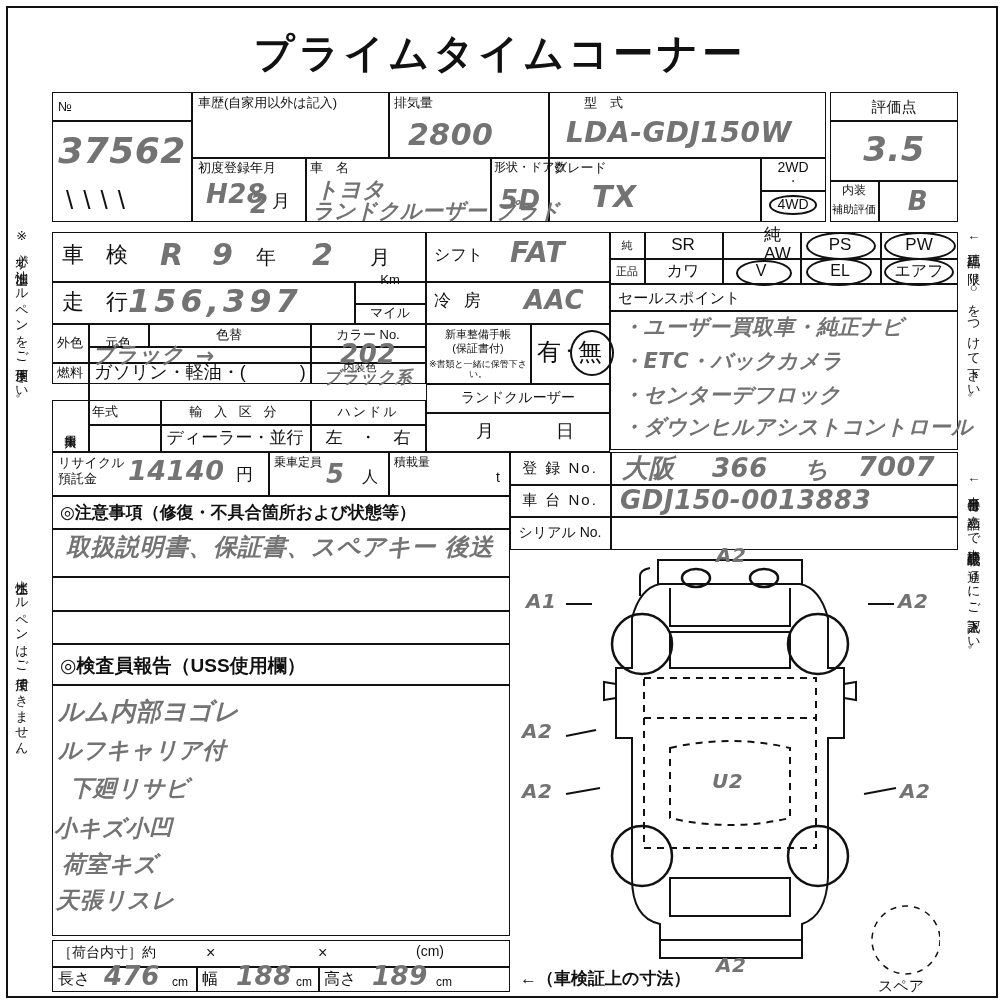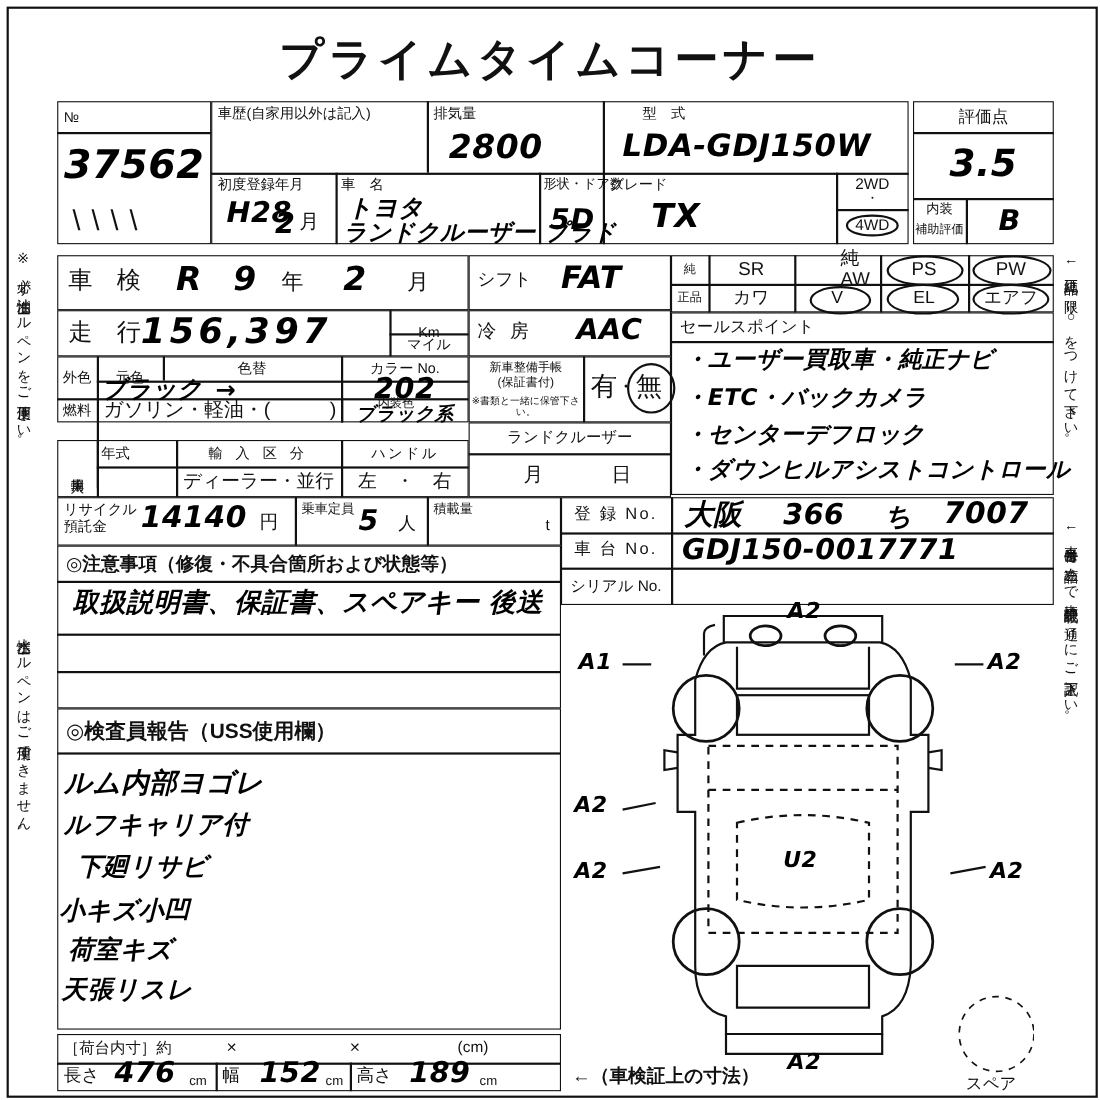--- a/index.html
+++ b/index.html
@@ -6,21 +6,21 @@
   body{
     width:1000px;height:1000px;
     background:#ffffff;
     font-family:"Liberation Sans","DejaVu Sans",sans-serif;
     color:#111;
     overflow:hidden;
   }
   #sheet{position:relative;width:1000px;height:1000px;}
   .bx{position:absolute;box-sizing:border-box;border:1.5px solid #111;}
   .lbl{position:absolute;box-sizing:border-box;font-size:15px;line-height:1.1;}
-  .hand{font-family:"DejaVu Sans",sans-serif;font-style:italic;font-weight:700;color:#000000;letter-spacing:0.5px;}
+  .hand{font-family:"DejaVu Sans",sans-serif;font-style:italic;font-weight:700;color:#737373;letter-spacing:0.5px;}
   .ctr{display:flex;align-items:center;justify-content:center;}
   .lft{display:flex;align-items:center;justify-content:flex-start;}
   .vert{writing-mode:vertical-rl;text-orientation:upright;}
 
   
   #title{
     position:absolute;top:26px;left:0;width:1000px;text-align:center;
     font-size:40px;font-weight:700;letter-spacing:4px;
     font-family:"DejaVu Sans",sans-serif;
   }
@@ -117,21 +117,21 @@
   <div class="lbl hand" style="left:212px;top:238px;font-size:30px;">9</div>
   <div class="lbl" style="left:256px;top:246px;font-size:20px;">年</div>
   <div class="lbl hand" style="left:312px;top:238px;font-size:30px;">2</div>
   <div class="lbl" style="left:370px;top:246px;font-size:20px;">月</div>
 
   <div class="bx" style="left:52px;top:282px;width:374px;height:42px;"></div>
   <div class="line vline" style="left:354px;top:282px;height:42px;"></div>
   <div class="line hline" style="left:354px;top:303px;width:72px;"></div>
   <div class="lbl" style="left:62px;top:290px;font-size:22px;letter-spacing:8px;">走 行</div>
   <div class="lbl hand" style="left:128px;top:284px;font-size:32px;letter-spacing:4px;">156,397</div>
-  <div class="lbl ctr" style="left:354px;top:292px;width:72px;height:20px;font-size:13px;">Km</div>
+  <div class="lbl ctr" style="left:354px;top:270px;width:72px;height:20px;font-size:13px;">Km</div>
   <div class="lbl ctr" style="left:354px;top:303px;width:72px;height:20px;font-size:13px;">マイル</div>
 
   <div class="bx" style="left:426px;top:232px;width:184px;height:50px;"></div>
   <div class="lbl" style="left:434px;top:246px;font-size:16px;">シフト</div>
   <div class="lbl hand" style="left:510px;top:238px;font-size:28px;">FAT</div>
 
   <div class="bx" style="left:426px;top:282px;width:184px;height:42px;"></div>
   <div class="lbl" style="left:434px;top:292px;font-size:17px;letter-spacing:4px;">冷 房</div>
   <div class="lbl hand" style="left:524px;top:286px;font-size:26px;">AAC</div>
 
@@ -233,21 +233,21 @@
   <div class="bx" style="left:510px;top:452px;width:448px;height:98px;"></div>
   <div class="line hline" style="left:510px;top:484px;width:448px;"></div>
   <div class="line hline" style="left:510px;top:516px;width:448px;"></div>
   <div class="line vline" style="left:610px;top:452px;height:98px;"></div>
   <div class="lbl ctr" style="left:510px;top:454px;width:100px;height:28px;font-size:15px;letter-spacing:2px;">登 録 No.</div>
   <div class="lbl hand" style="left:622px;top:454px;font-size:26px;">大阪</div>
   <div class="lbl hand" style="left:712px;top:454px;font-size:26px;">366</div>
   <div class="lbl hand" style="left:804px;top:456px;font-size:24px;">ち</div>
   <div class="lbl hand" style="left:858px;top:452px;font-size:27px;">7007</div>
   <div class="lbl ctr" style="left:510px;top:486px;width:100px;height:28px;font-size:15px;letter-spacing:2px;">車 台 No.</div>
-  <div class="lbl hand" style="left:620px;top:486px;font-size:26px;">GDJ150-0017771</div>
+  <div class="lbl hand" style="left:620px;top:486px;font-size:26px;">GDJ150-0013883</div>
   <div class="lbl ctr" style="left:510px;top:518px;width:100px;height:30px;font-size:14px;">シリアル No.</div>
 
   <div class="bx" style="left:52px;top:496px;width:458px;height:148px;"></div>
   <div class="line hline" style="left:52px;top:528px;width:458px;"></div>
   <div class="line hline" style="left:52px;top:576px;width:458px;"></div>
   <div class="line hline" style="left:52px;top:610px;width:458px;"></div>
   <div class="lbl lft" style="left:60px;top:500px;width:440px;height:26px;font-size:17px;font-weight:700;">◎注意事項（修復・不具合箇所および状態等）</div>
   <div class="lbl hand" style="left:66px;top:534px;font-size:24px;">取扱説明書、保証書、スペアキー 後送</div>
 
   <div class="bx" style="left:52px;top:644px;width:458px;height:292px;"></div>
@@ -266,21 +266,21 @@
   <div class="line vline" style="left:318px;top:966px;height:26px;"></div>
   <div class="lbl lft" style="left:58px;top:942px;width:120px;height:22px;font-size:14px;">［荷台内寸］約</div>
   <div class="lbl" style="left:206px;top:944px;font-size:16px;">×</div>
   <div class="lbl" style="left:318px;top:944px;font-size:16px;">×</div>
   <div class="lbl" style="left:416px;top:944px;font-size:14px;">(cm)</div>
 
   <div class="lbl" style="left:58px;top:970px;font-size:16px;">長さ</div>
   <div class="lbl hand" style="left:104px;top:962px;font-size:26px;">476</div>
   <div class="lbl" style="left:172px;top:976px;font-size:12px;">cm</div>
   <div class="lbl" style="left:202px;top:970px;font-size:16px;">幅</div>
-  <div class="lbl hand" style="left:236px;top:962px;font-size:26px;">152</div>
+  <div class="lbl hand" style="left:236px;top:962px;font-size:26px;">188</div>
   <div class="lbl" style="left:296px;top:976px;font-size:12px;">cm</div>
   <div class="lbl" style="left:324px;top:970px;font-size:16px;">高さ</div>
   <div class="lbl hand" style="left:372px;top:962px;font-size:26px;">189</div>
   <div class="lbl" style="left:436px;top:976px;font-size:12px;">cm</div>
   <div class="lbl" style="left:520px;top:970px;font-size:17px;font-weight:700;">←（車検証上の寸法）</div>
 
   <div id="car">
     <svg width="420" height="430" viewBox="0 0 420 430" xmlns="http://www.w3.org/2000/svg">
       <g fill="none" stroke="#111" stroke-width="2">
 

